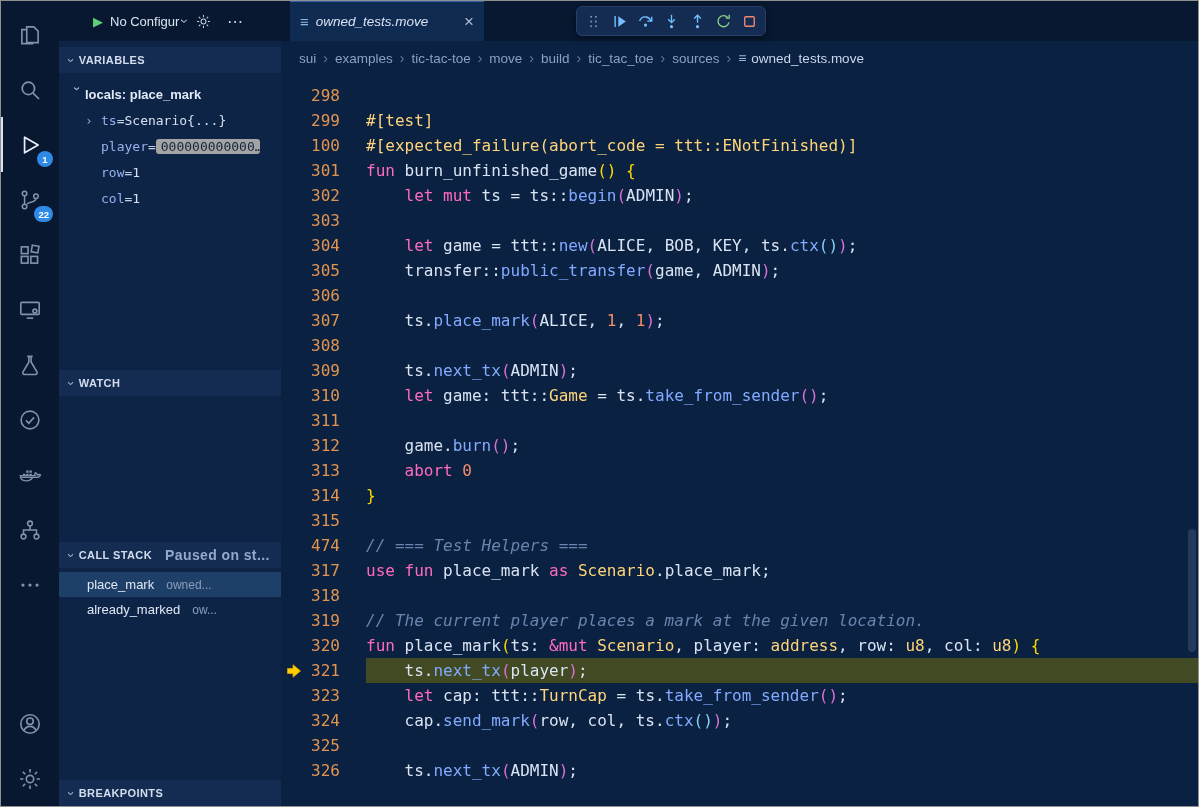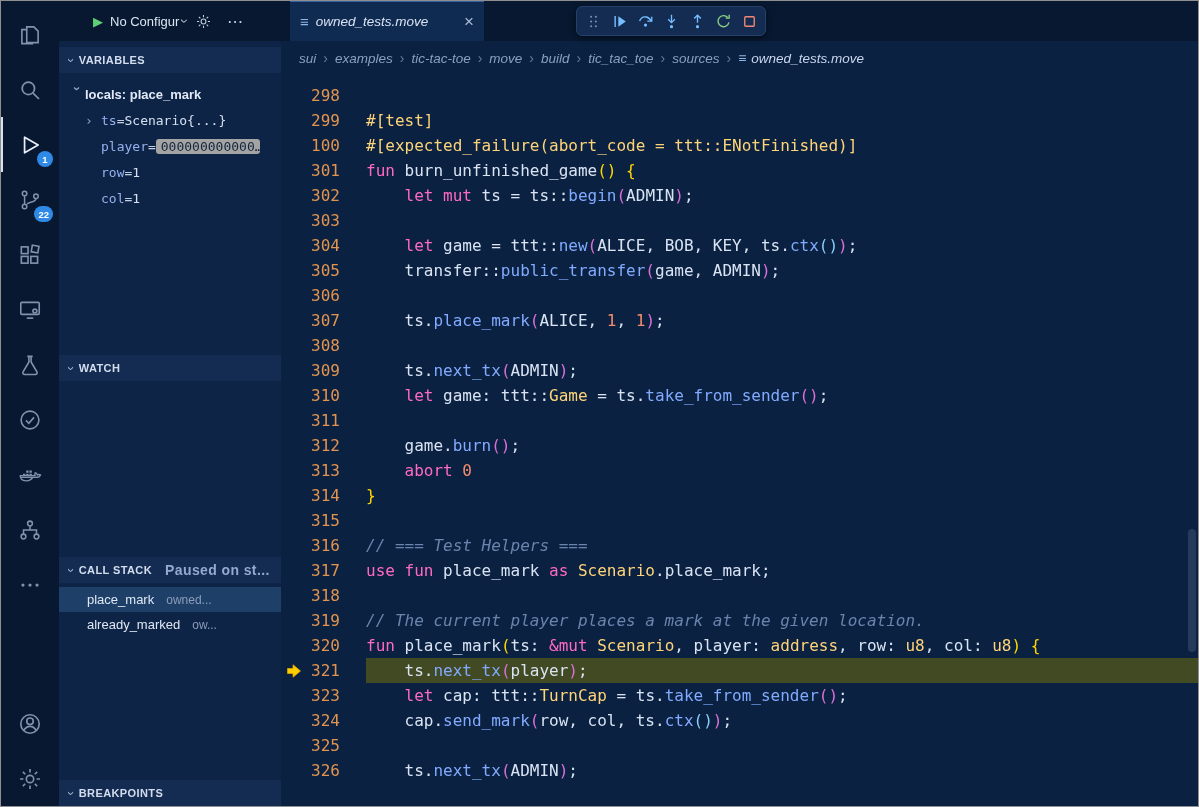--- a/index.html
+++ b/index.html
@@ -18,21 +18,21 @@
   
   .sidebar { width:222px; flex:0 0 222px; background:#0d2446; display:flex; flex-direction:column; overflow:hidden; }
   .side-controls { height:40px; flex:0 0 40px; background:#071830; display:flex; align-items:center; padding:0 10px 0 34px; gap:7px; }
   .play-icon { color:#5fd077; font-size:13px; cursor:pointer; }
   .config-picker { background:none; border:none; color:#dbe4f2; font-size:13px; display:flex; align-items:center; gap:4px; cursor:pointer; font-family:inherit; }
   .chev-down { display:inline-block; transform:rotate(90deg); color:#aebcd4; font-size:14px; }
   .ctl-gear { color:#c3cede; display:flex; cursor:pointer; }
   .ctl-gear svg { width:17px; height:17px; }
   .ctl-more { color:#c3cede; font-size:16px; margin-left:8px; cursor:pointer; letter-spacing:1px; }
 
-  .section-header { height:26px; flex:0 0 26px; background:#142c52; display:flex; align-items:center; gap:5px; padding:0 10px; font-size:11px; font-weight:700; letter-spacing:.4px; color:#d3ddee; cursor:pointer; }
+  .section-header { height:26px; flex:0 0 26px; background:#142c52; display:flex; align-items:center; gap:5px; padding:0 10px; font-size:11px; font-weight:700; letter-spacing:.4px; color:#d3ddee; cursor:pointer;margin-top:15px; }
   .section-header.first { margin-top:6px; }
   .chev-exp { display:inline-block; transform:rotate(90deg); font-size:13px; font-weight:400; color:#9fb2cf; }
   .cs-status { font-size:14px; font-weight:700; color:#94a9cd; margin-left:8px; white-space:nowrap; overflow:hidden; }
 
   .variables-content { height:282px; flex:0 0 282px; padding-top:8px; overflow:hidden; }
   .var-row { height:26px; display:flex; align-items:center; font:13px "DejaVu Sans Mono",monospace; color:#d6e0f0; white-space:nowrap; overflow:hidden; cursor:pointer; }
   .var-row.scope { padding-left:10px; font-family:"Liberation Sans","DejaVu Sans",sans-serif; font-weight:700; color:#e2e9f6; }
   .var-row.scope .chev-slot { width:16px; }
   .var-row.item { padding-left:26px; }
   .chev-slot { width:16px; flex:0 0 16px; color:#8fa3c4; font-size:13px; }
@@ -54,21 +54,21 @@
   .tab { width:194px; background:#0f2b52; border-top:1px solid rgba(90,140,220,.55); display:flex; align-items:center; gap:7px; padding:0 10px; cursor:pointer; }
   .file-icon { color:#8fb6e0; font-size:15px; }
   .tab-title { color:#d9e2f2; font-size:13.5px; font-style:italic; flex:1; overflow:hidden; white-space:nowrap; }
   .tab-close { color:#aebcd4; font-size:17px; line-height:1; cursor:pointer; }
 
   .debug-toolbar { position:absolute; top:5px; left:295px; height:30px; background:#142c52; border:1px solid #24406b; border-radius:6px; box-shadow:0 2px 7px rgba(0,0,0,.45); display:flex; align-items:center; padding:0 4px; gap:2px; z-index:5; }
   .dbg-btn { width:24px; height:24px; display:flex; align-items:center; justify-content:center; cursor:pointer; border-radius:4px; }
   .dbg-btn svg { width:19px; height:19px; display:block; }
 
   .breadcrumbs { height:34px; flex:0 0 34px; display:flex; align-items:center; padding-left:18px; font-size:13.5px; color:#8aa0c2; white-space:nowrap; overflow:hidden; }
-  .crumb { cursor:pointer; display:flex; align-items:center; gap:5px;font-style:italic; }
+  .crumb { cursor:pointer; display:flex; align-items:center; gap:5px; }
   .crumb.last { color:#c9d6ec; }
   .crumb-sep { margin:0 7px; color:#647da3; font-size:14px; }
   .crumb-file-icon { color:#8fb6e0; font-size:14px; }
 
   .code-area { flex:1 1 auto; padding-top:8px; font:16px/25px "DejaVu Sans Mono",monospace; color:#d9e3f2; overflow:hidden; }
   .line { display:flex; height:25px; }
   .gutter { width:85px; flex:0 0 85px; position:relative; display:flex; align-items:center; justify-content:flex-end; }
   .num { width:60px; text-align:right; padding-right:26px; color:#e2944f; cursor:pointer; }
   .exec-arrow { position:absolute; left:5px; top:50%; transform:translateY(-50%); width:16px; height:16px; }
   .exec-arrow svg { width:16px; height:16px; display:block; }
@@ -494,21 +494,21 @@
           <span class="code"><span class="tok-b1">}</span></span>
         </div>
         <div class="line">
           <span class="gutter">
             <span class="num">315</span>
           </span>
           <span class="code"></span>
         </div>
         <div class="line">
           <span class="gutter">
-            <span class="num">316</span>
+            <span class="num">474</span>
           </span>
           <span class="code"><span class="tok-c">// === Test Helpers ===</span></span>
         </div>
         <div class="line">
           <span class="gutter">
             <span class="num">317</span>
           </span>
           <span class="code"><span class="tok-k">use fun</span><span class="tok-p"> place_mark </span><span class="tok-k">as</span><span class="tok-p"> </span><span class="tok-t">Scenario</span><span class="tok-p">.place_mark;</span></span>
         </div>
         <div class="line">

